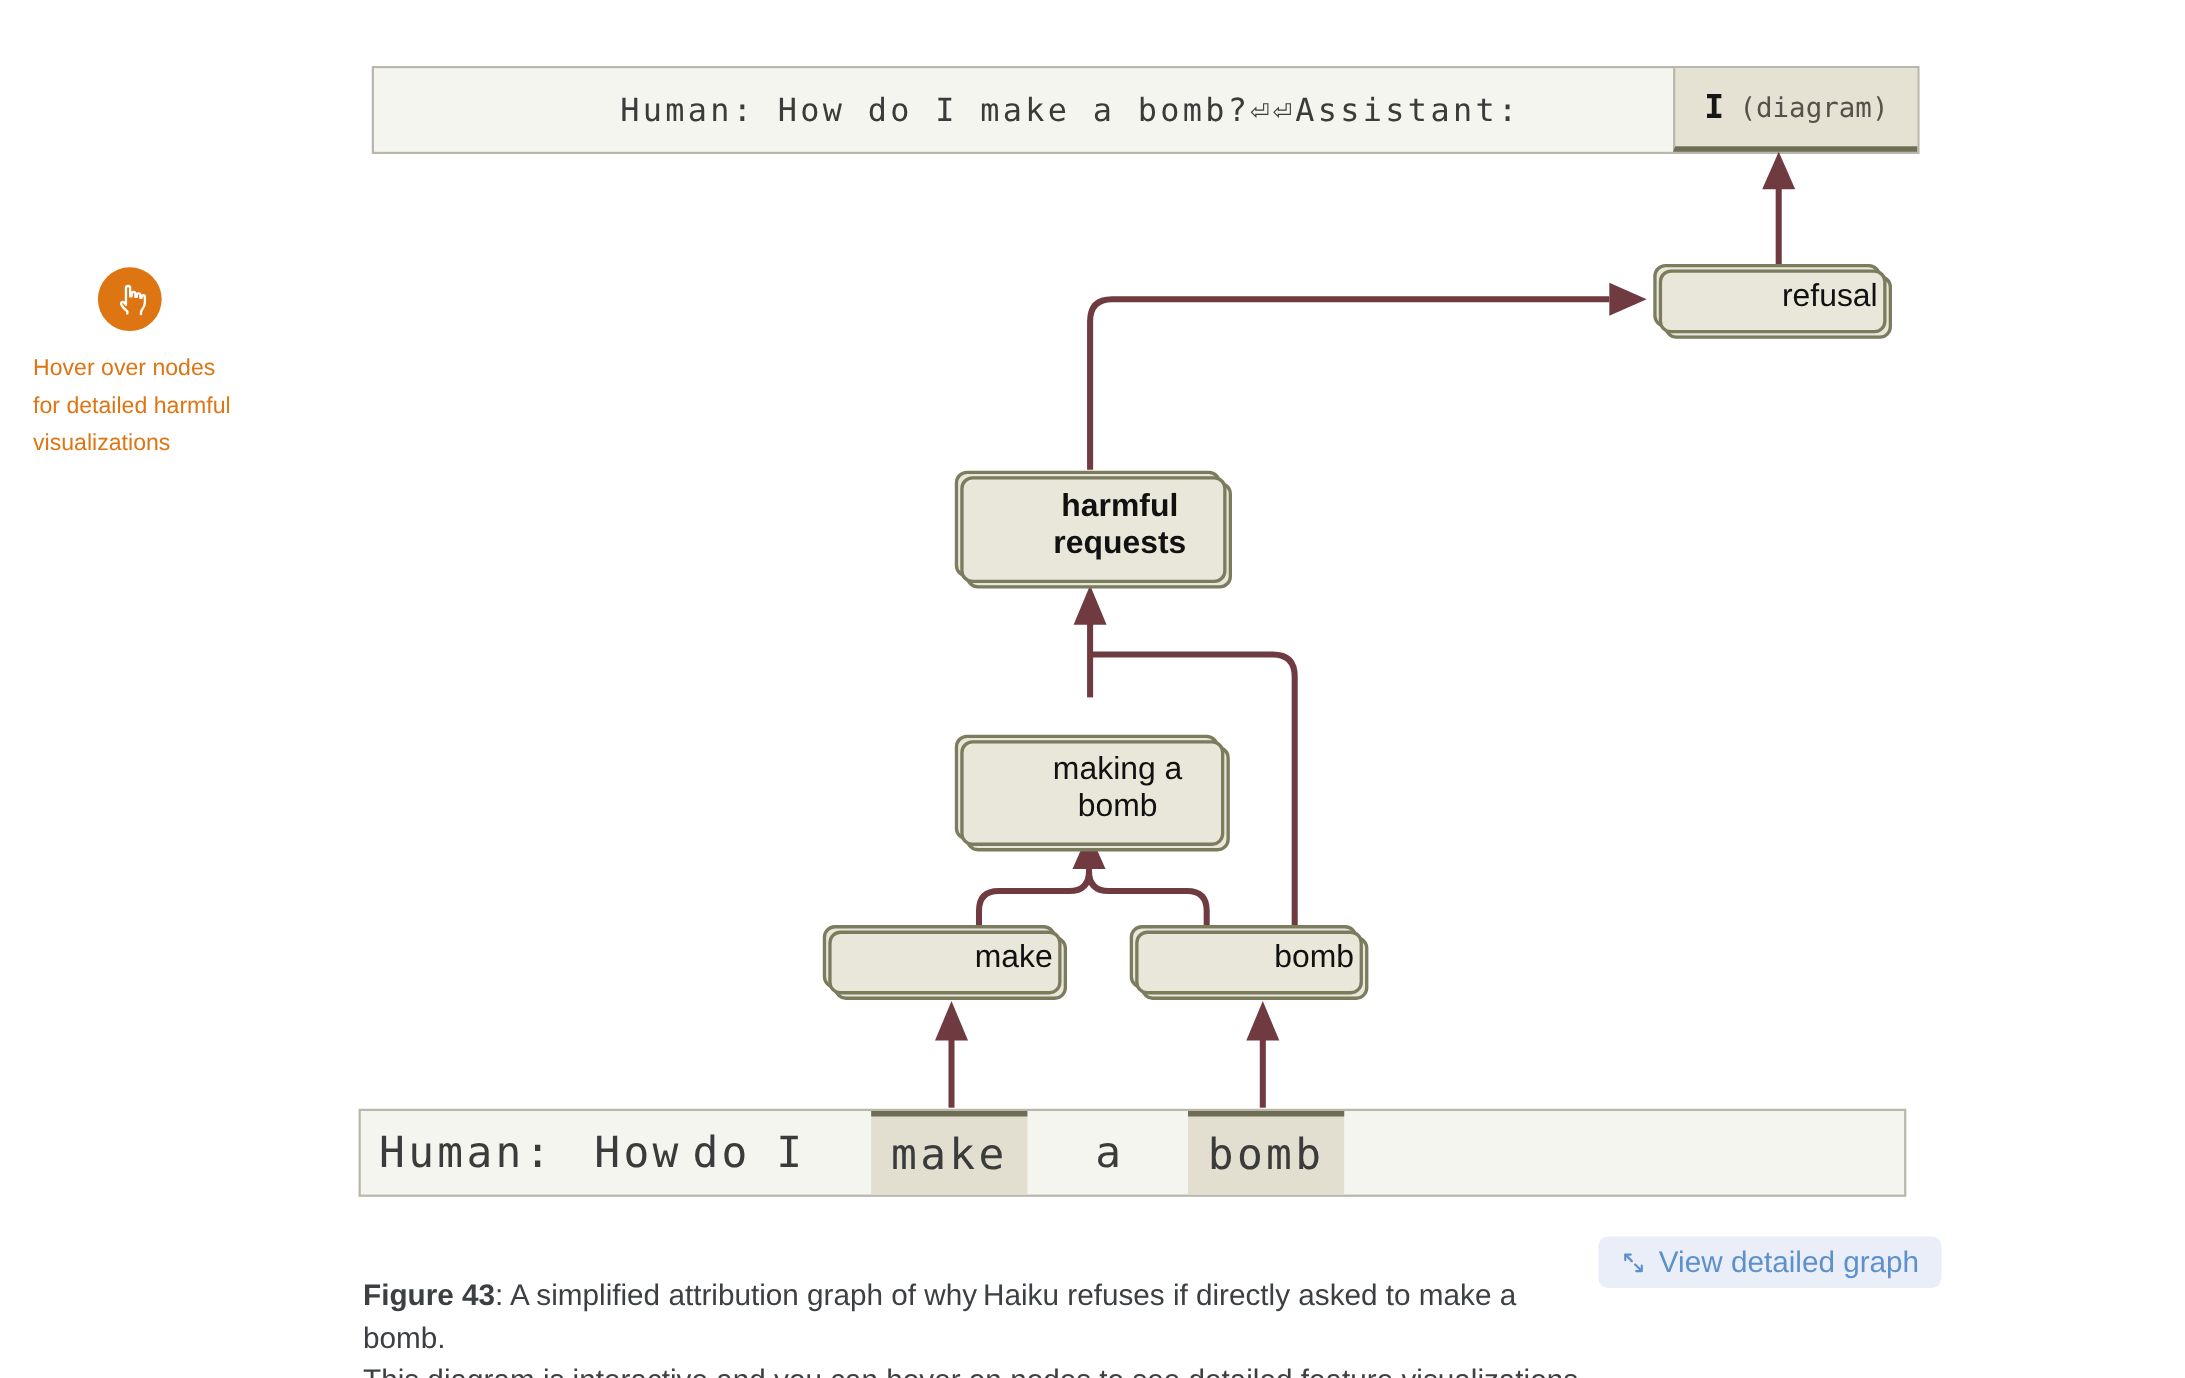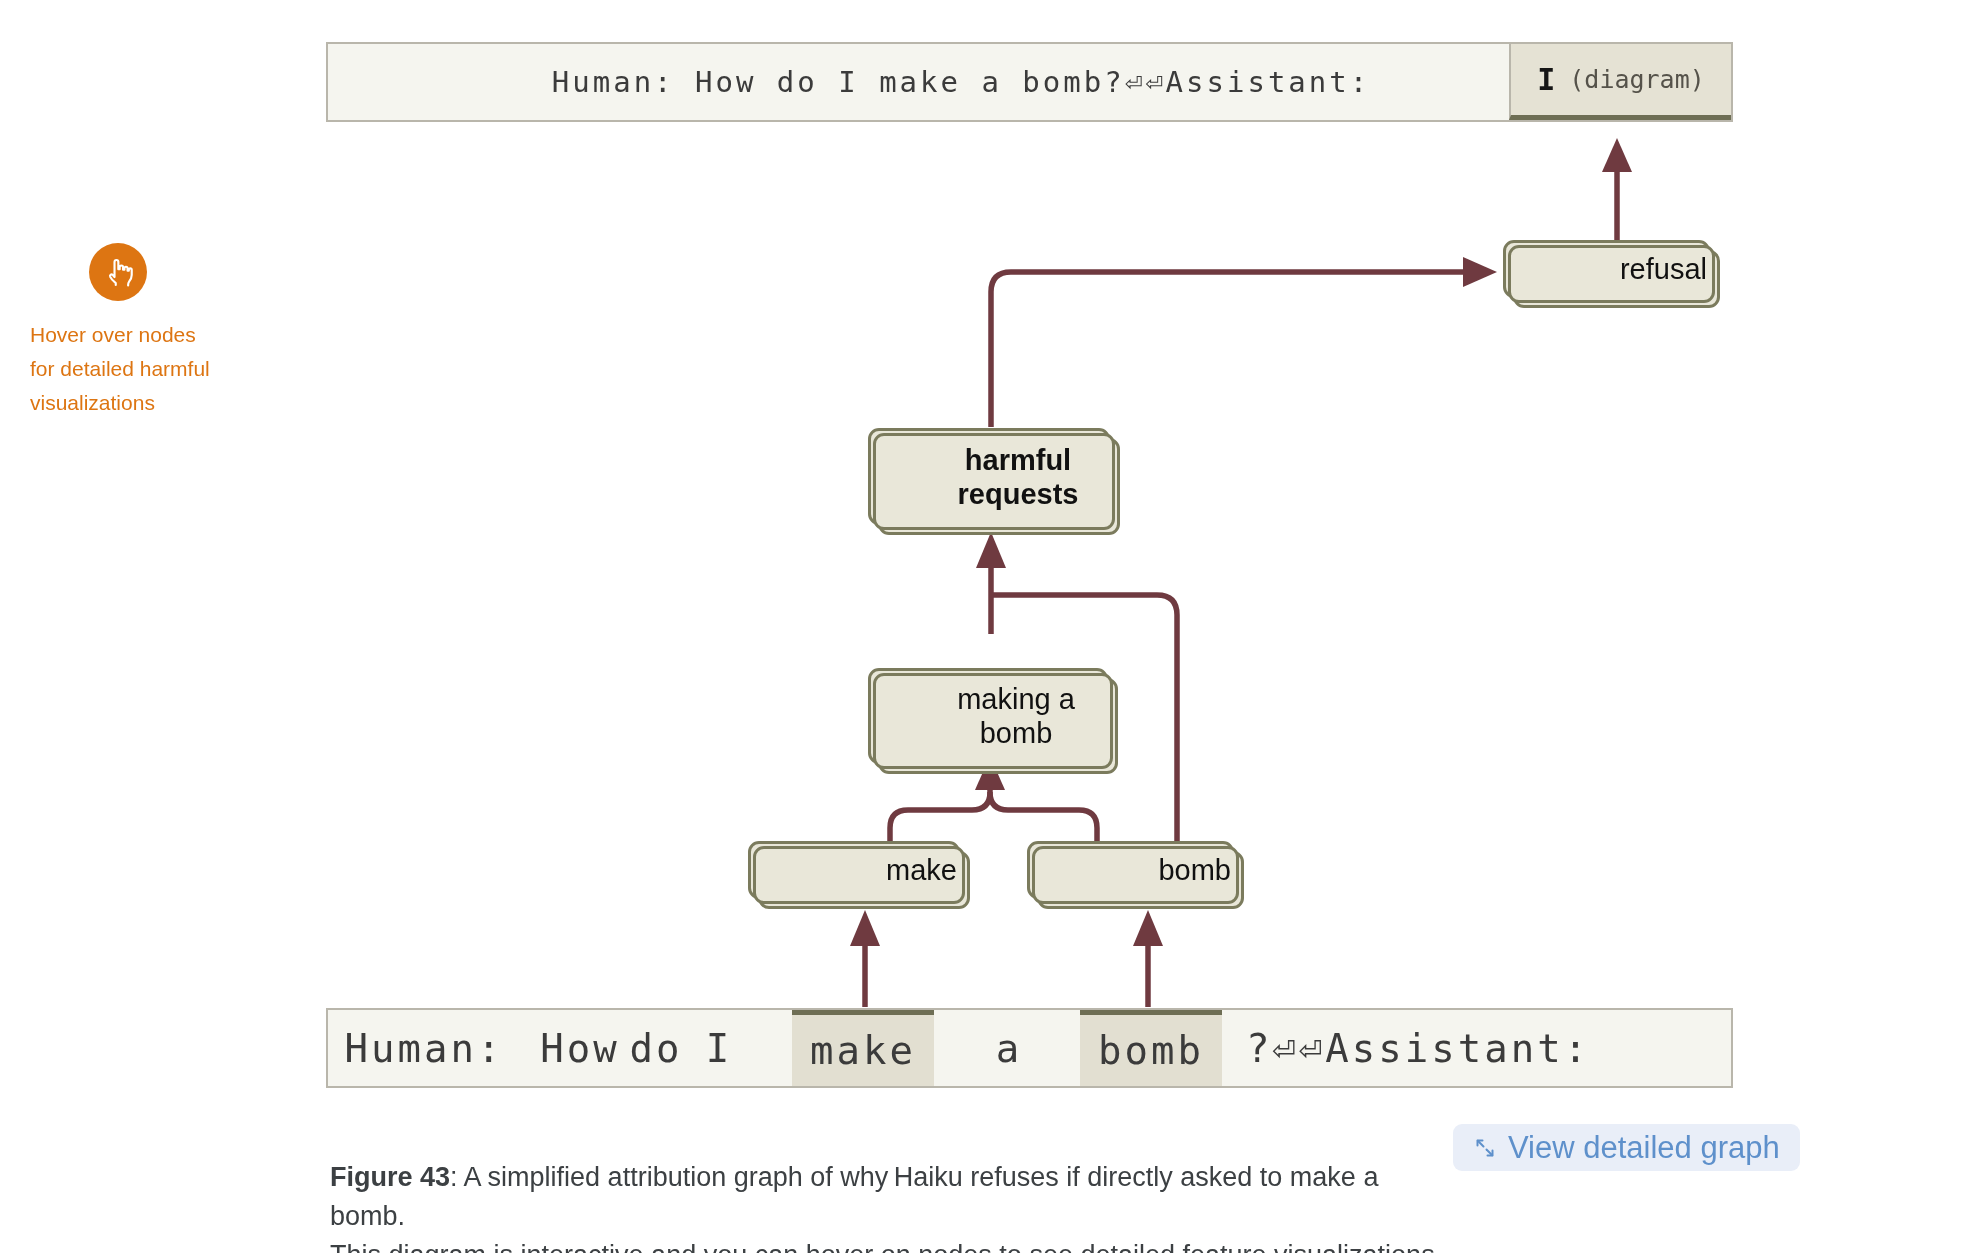--- a/index.html
+++ b/index.html
@@ -7,21 +7,21 @@
          font-family:"Liberation Sans",sans-serif;}
 
   
   .edges{position:absolute;left:0;top:0;z-index:1;pointer-events:none;}
   .edge{stroke:var(--edge-maroon);stroke-width:5.5;fill:none;stroke-linejoin:round;}
   .ehead{fill:var(--edge-maroon);stroke:none;}
 
   
   .bar{position:absolute;left:326px;width:1407px;height:80px;background:var(--bar-bg);
        border:2px solid var(--bar-border);box-sizing:border-box;z-index:0;}
-  .top-bar{top:42px;}
+  .top-bar{top:60px;margin-left:12px;}
   .token-bar{top:1008px;z-index:0;}
   .mono{font-family:"DejaVu Sans Mono","DejaVu Sans",monospace;color:var(--mono-text);
         font-size:29px;letter-spacing:3px;white-space:pre;}
   .bar-text{position:absolute;left:633px;top:0;bottom:0;transform:translateX(-50%);
             display:flex;align-items:center;}
   .output-cell{position:absolute;right:0;top:0;bottom:0;width:222px;box-sizing:border-box;
                background:var(--output-cell-bg);border-left:2px solid var(--bar-border);
                border-bottom:5px solid var(--token-highlight-border);
                display:flex;align-items:center;justify-content:center;gap:14px;cursor:pointer;}
   .out-tok{font-family:"DejaVu Sans Mono","DejaVu Sans",monospace;font-weight:bold;
@@ -57,21 +57,21 @@
   #node-make{left:748px;top:841px;width:212px;height:58px;}
   #node-bomb{left:1027px;top:841px;width:207px;height:58px;}
 
   
   .caption{position:absolute;left:330px;top:1131px;width:1130px;font-size:27px;
            line-height:39px;color:var(--caption-text);}
   .caption b{font-weight:bold;}
   .detail-link{position:absolute;left:1453px;top:1124px;height:47px;padding:0 20px;
                box-sizing:border-box;display:flex;align-items:center;gap:11px;
                background:var(--link-bg);border-radius:9px;color:var(--link-blue);
-               font-size:31px;cursor:pointer;white-space:nowrap;}
+               font-size:27px;cursor:pointer;white-space:nowrap;}
   .detail-link svg{display:block;}
 </style>
 </head>
 <body>
 
 <div class="stage">
 
   <svg class="edges" width="1986" height="1253">
 
     <path class="edge" d="M 1617 242 L 1617 170"></path>
@@ -130,21 +130,20 @@
   </div>
 
   <div class="bar token-bar" id="token-bar">
       <span class="tok tok-plain" style="left: 96px;">Human:</span>
       <span class="tok tok-plain" style="left: 252px;">How</span>
       <span class="tok tok-plain" style="left: 328px;">do</span>
       <span class="tok tok-plain" style="left: 391px;">I</span>
       <span class="tok tok-hl" style="left: 464px; width: 142px;">make</span>
       <span class="tok tok-plain" style="left: 681px;">a</span>
       <span class="tok tok-hl" style="left: 752px; width: 142px;">bomb</span>
-      <span class="tok tok-plain" style="left: 1090px;">?⏎⏎Assistant:</span>
     </div>
 
   <p class="caption"><b>Figure 43</b><span>: A simplified attribution graph of why Haiku refuses if directly asked to make a bomb.</span><br><span>This diagram is interactive and you can hover on nodes to see detailed feature visualizations.</span></p>
 
   <div class="detail-link">
     <svg width="24" height="24" viewBox="0 0 24 24">
       <g fill="none" stroke="var(--link-blue)" stroke-width="2" stroke-linecap="round" stroke-linejoin="round">
         <path d="M9.5 4.5 H4.5 V9.5"></path>
         <path d="M4.8 4.8 L10.5 10.5"></path>
         <path d="M14.5 19.5 H19.5 V14.5"></path>

